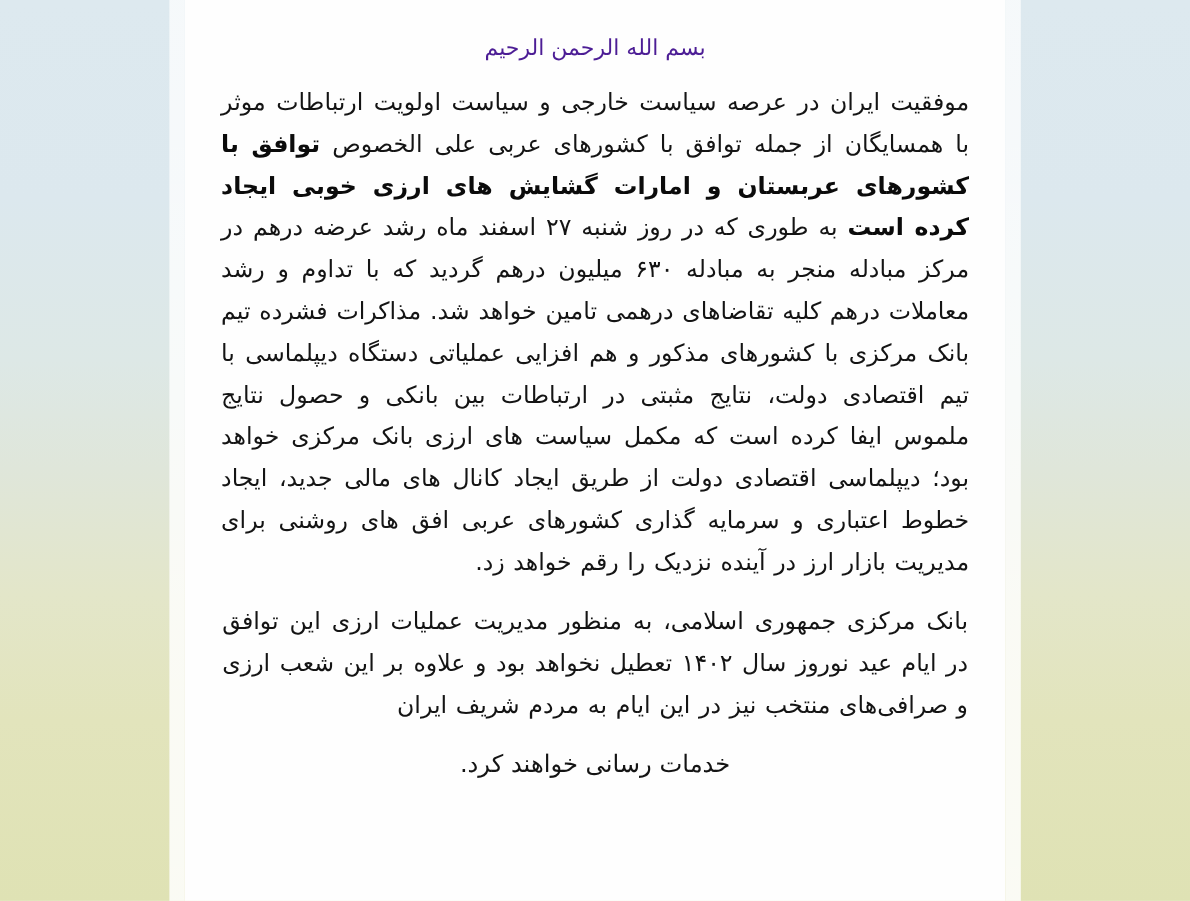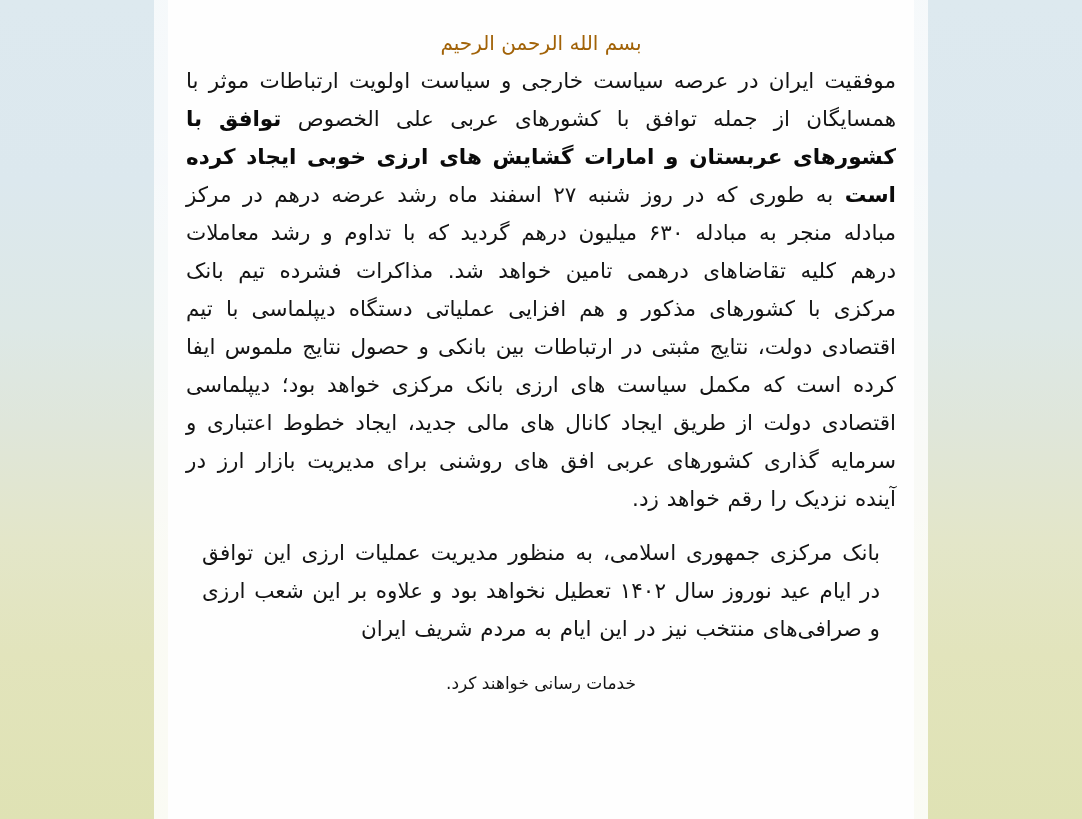--- a/index.html
+++ b/index.html
@@ -65,52 +65,52 @@
     right: 18px;
     bottom: 0;
     direction: rtl;
   }
 
   .basmala {
     text-align: center;
     font-family: "DejaVu Sans", "Liberation Sans", sans-serif;
     font-size: 20px;
     line-height: 34px;
-    color: #a16207;
+    color: #4c1d95;
     letter-spacing: 0;
     margin-bottom: 2px;
   }
 
   .para {
     font-family: "DejaVu Sans", "Liberation Sans", sans-serif;
     font-size: 21.5px;
     line-height: 38px;
     color: #141414;
     text-align: justify;
     text-align-last: auto;
     word-spacing: 1px;
   }
 
   .para.p-main {
-    margin: 0;
+    margin: 15px;
   }
 
   .para.p-second {
     margin: 16px;
   }
 
   .para .lead-bold {
     font-weight: bold;
     color: #0b0b0b;
   }
 
   
   .closing-line {
     font-family: "DejaVu Sans", "Liberation Sans", sans-serif;
-    font-size: 17px;
+    font-size: 22px;
     line-height: 38px;
     color: #141414;
     text-align: center;
   }
 </style>
 </head>
 <body>
 
 <div id="screenshot-root">
 

